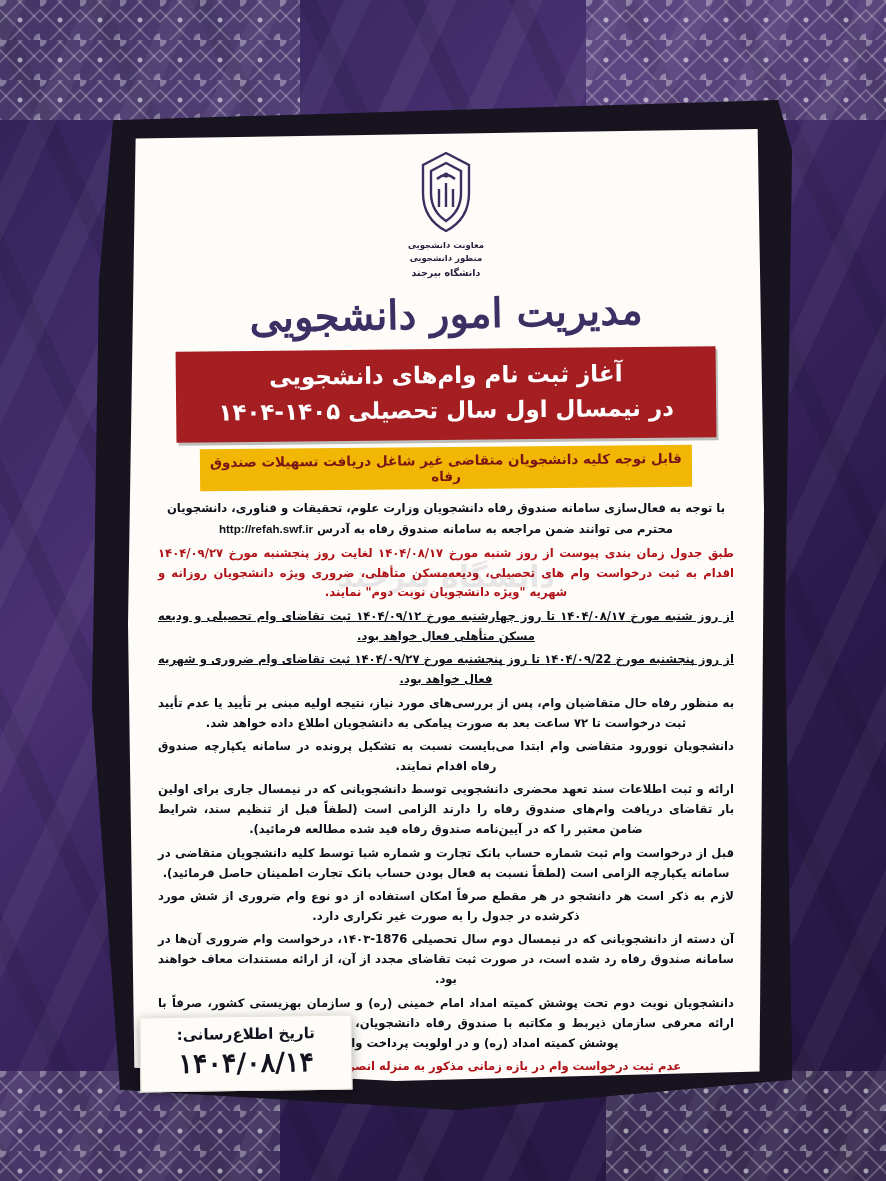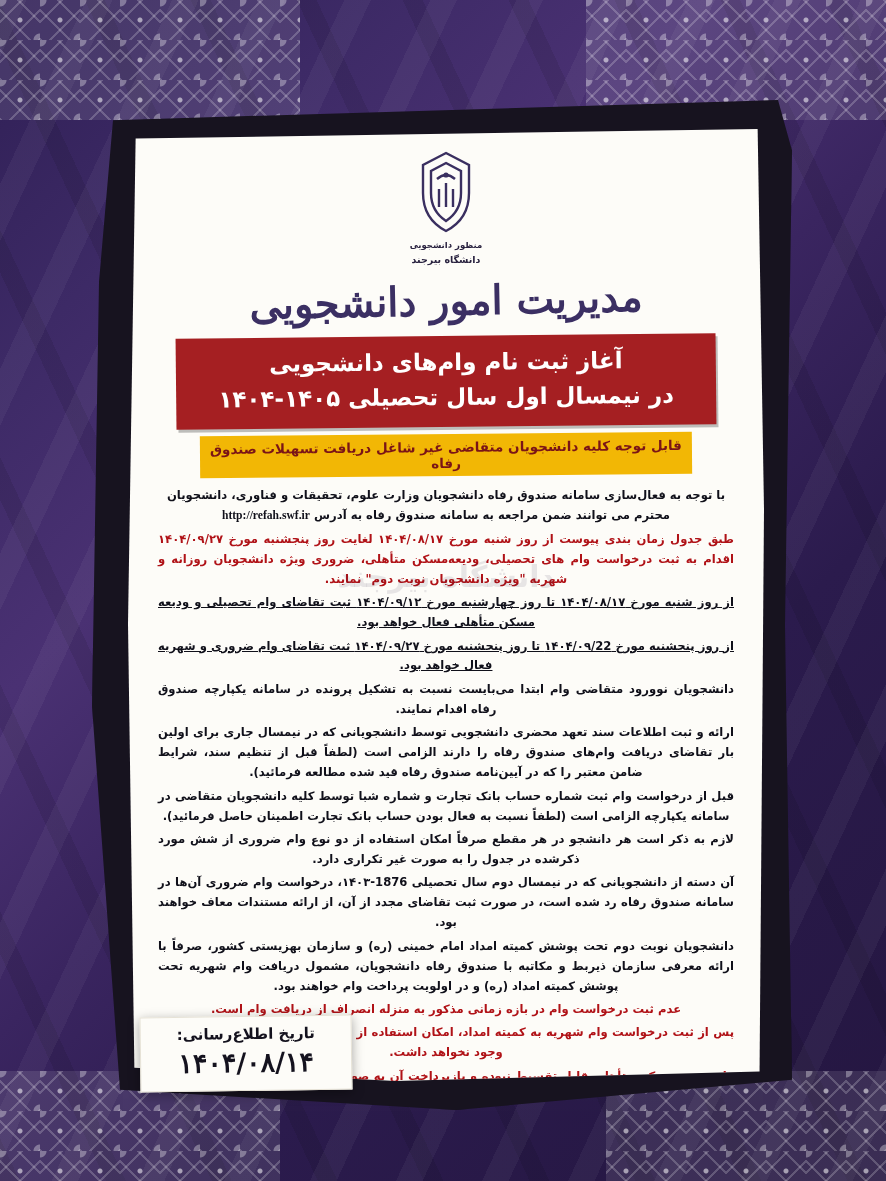--- a/index.html
+++ b/index.html
@@ -193,21 +193,21 @@
     line-height: 1.72;
     color: #10101a;
     font-weight: bold;
     padding: 0 4px;
   }
   .body-text p { margin: 0 0 3.5px 0; }
   .p-center { text-align: center; text-align-last: center; }
   .url {
     direction: ltr;
     unicode-bidi: embed;
-    font-family: Liberation Serif, serif;
+    font-family: Liberation Sans, sans-serif;
     color: #10101a;
     text-align: center;
   }
   .em-red { color: #b01217; }
   .em-dark { color: #10101a; text-decoration: underline; }
   
   .date-box {
     position: absolute;
     left: 140px;
     bottom: 90px;
@@ -266,20 +266,21 @@
             <g fill="none" stroke="#3a2f60" stroke-width="2.4">
               <path d="M37 4 L60 16 L60 44 Q60 70 37 82 Q14 70 14 44 L14 16 Z"></path>
               <path d="M37 14 L52 22 L52 44 Q52 62 37 72 Q22 62 22 44 L22 22 Z"></path>
               <path d="M30 40 L30 58 M37 34 L37 58 M44 40 L44 58"></path>
               <path d="M28 30 Q37 22 46 30"></path>
             </g>
             <circle cx="37" cy="26" r="2.6" fill="#3a2f60"></circle>
           </svg>
         </div>
         <div class="logo-caption">
+          <div>معاونت دانشجویی</div>
           <div>منظور دانشجویی</div>
         </div>
         <div class="logo-univ">دانشگاه بیرجند</div>
       </div>
 
       <div class="script-title">مدیریت امور دانشجویی</div>
 
       <div class="red-banner">
         <div class="line1">آغاز ثبت نام وام‌های دانشجویی</div>
         <div class="line2">در نیمسال اول سال تحصیلی ۱۴۰۵-۱۴۰۴</div>
@@ -288,20 +289,21 @@
       <div class="yellow-banner">قابل توجه کلیه دانشجویان متقاضی غیر شاغل دریافت تسهیلات صندوق رفاه</div>
 
       <div class="body-text">
         <p class="p-center">
           <span>با توجه به فعال‌سازی سامانه صندوق رفاه دانشجویان وزارت علوم، تحقیقات و فناوری، دانشجویان محترم می توانند ضمن مراجعه به سامانه صندوق رفاه به آدرس</span>
           <span class="url">http://refah.swf.ir</span>
         </p>
         <p class="em-red">طبق جدول زمان بندی پیوست از روز شنبه مورخ ۱۴۰۴/۰۸/۱۷ لغایت روز پنجشنبه مورخ ۱۴۰۴/۰۹/۲۷ اقدام به ثبت درخواست وام های تحصیلی، ودیعه‌مسکن متأهلی، ضروری ویژه دانشجویان روزانه و شهریه "ویژه دانشجویان نوبت دوم" نمایند.</p>
         <p class="em-dark">از روز شنبه مورخ ۱۴۰۴/۰۸/۱۷ تا روز چهارشنبه مورخ ۱۴۰۴/۰۹/۱۲ ثبت تقاضای وام تحصیلی و ودیعه مسکن متأهلی فعال خواهد بود.</p>
         <p class="em-dark">از روز پنجشنبه مورخ ۱۴۰۴/۰۹/22 تا روز پنجشنبه مورخ ۱۴۰۴/۰۹/۲۷ ثبت تقاضای وام ضروری و شهریه فعال خواهد بود.</p>
+        <p>به منظور رفاه حال متقاضیان وام، پس از بررسی‌های مورد نیاز، نتیجه اولیه مبنی بر تأیید یا عدم تأیید ثبت درخواست تا ۷۲ ساعت بعد به صورت پیامکی به دانشجویان اطلاع داده خواهد شد.</p>
         <p>دانشجویان نوورود متقاضی وام ابتدا می‌بایست نسبت به تشکیل پرونده در سامانه یکپارچه صندوق رفاه اقدام نمایند.</p>
         <p>ارائه و ثبت اطلاعات سند تعهد محضری دانشجویی توسط دانشجویانی که در نیمسال جاری برای اولین بار تقاضای دریافت وام‌های صندوق رفاه را دارند الزامی است (لطفاً قبل از تنظیم سند، شرایط ضامن معتبر را که در آیین‌نامه صندوق رفاه قید شده مطالعه فرمائید).</p>
         <p>قبل از درخواست وام ثبت شماره حساب بانک تجارت و شماره شبا توسط کلیه دانشجویان متقاضی در سامانه یکپارچه الزامی است (لطفاً نسبت به فعال بودن حساب بانک تجارت اطمینان حاصل فرمائید).</p>
         <p>لازم به ذکر است هر دانشجو در هر مقطع صرفاً امکان استفاده از دو نوع وام ضروری از شش مورد ذکرشده در جدول را به صورت غیر تکراری دارد.</p>
         <p>آن دسته از دانشجویانی که در نیمسال دوم سال تحصیلی 1876-۱۴۰۳، درخواست وام ضروری آن‌ها در سامانه صندوق رفاه رد شده است، در صورت ثبت تقاضای مجدد از آن، از ارائه مستندات معاف خواهند بود.</p>
         <p>دانشجویان نوبت دوم تحت پوشش کمیته امداد امام خمینی (ره) و سازمان بهزیستی کشور، صرفاً با ارائه معرفی سازمان ذیربط و مکاتبه با صندوق رفاه دانشجویان، مشمول دریافت وام شهریه تحت پوشش کمیته امداد (ره) و در اولویت پرداخت وام خواهند بود.</p>
         <p class="em-red">عدم ثبت درخواست وام در بازه زمانی مذکور به منزله انصراف از دریافت وام است.</p>
         <p class="em-red">پس از ثبت درخواست وام شهریه به کمیته امداد، امکان استفاده از وام شهریه صندوق در این نیمسال وجود نخواهد داشت.</p>
         <p class="em-red">وام ودیعه مسکن متأهلی قابل تقسیط نبوده و بازپرداخت آن به صورت تک قسط پس از اتمام سنوات مجاز عادی تحصیلی است.</p>
         <p class="em-red">دانشجویان بهره‌مند از وام‌های دانشجویی موظفند پس از پایان سنوات مجاز عادی تحصیلی نسبت به تعیین تکلیف بدهی خود اقدام نمایند در غیر این‌صورت کل بدهی تبدیل به دین حال شده و به صورت تک قسط قابل پرداخت خواهد بود.</p>

